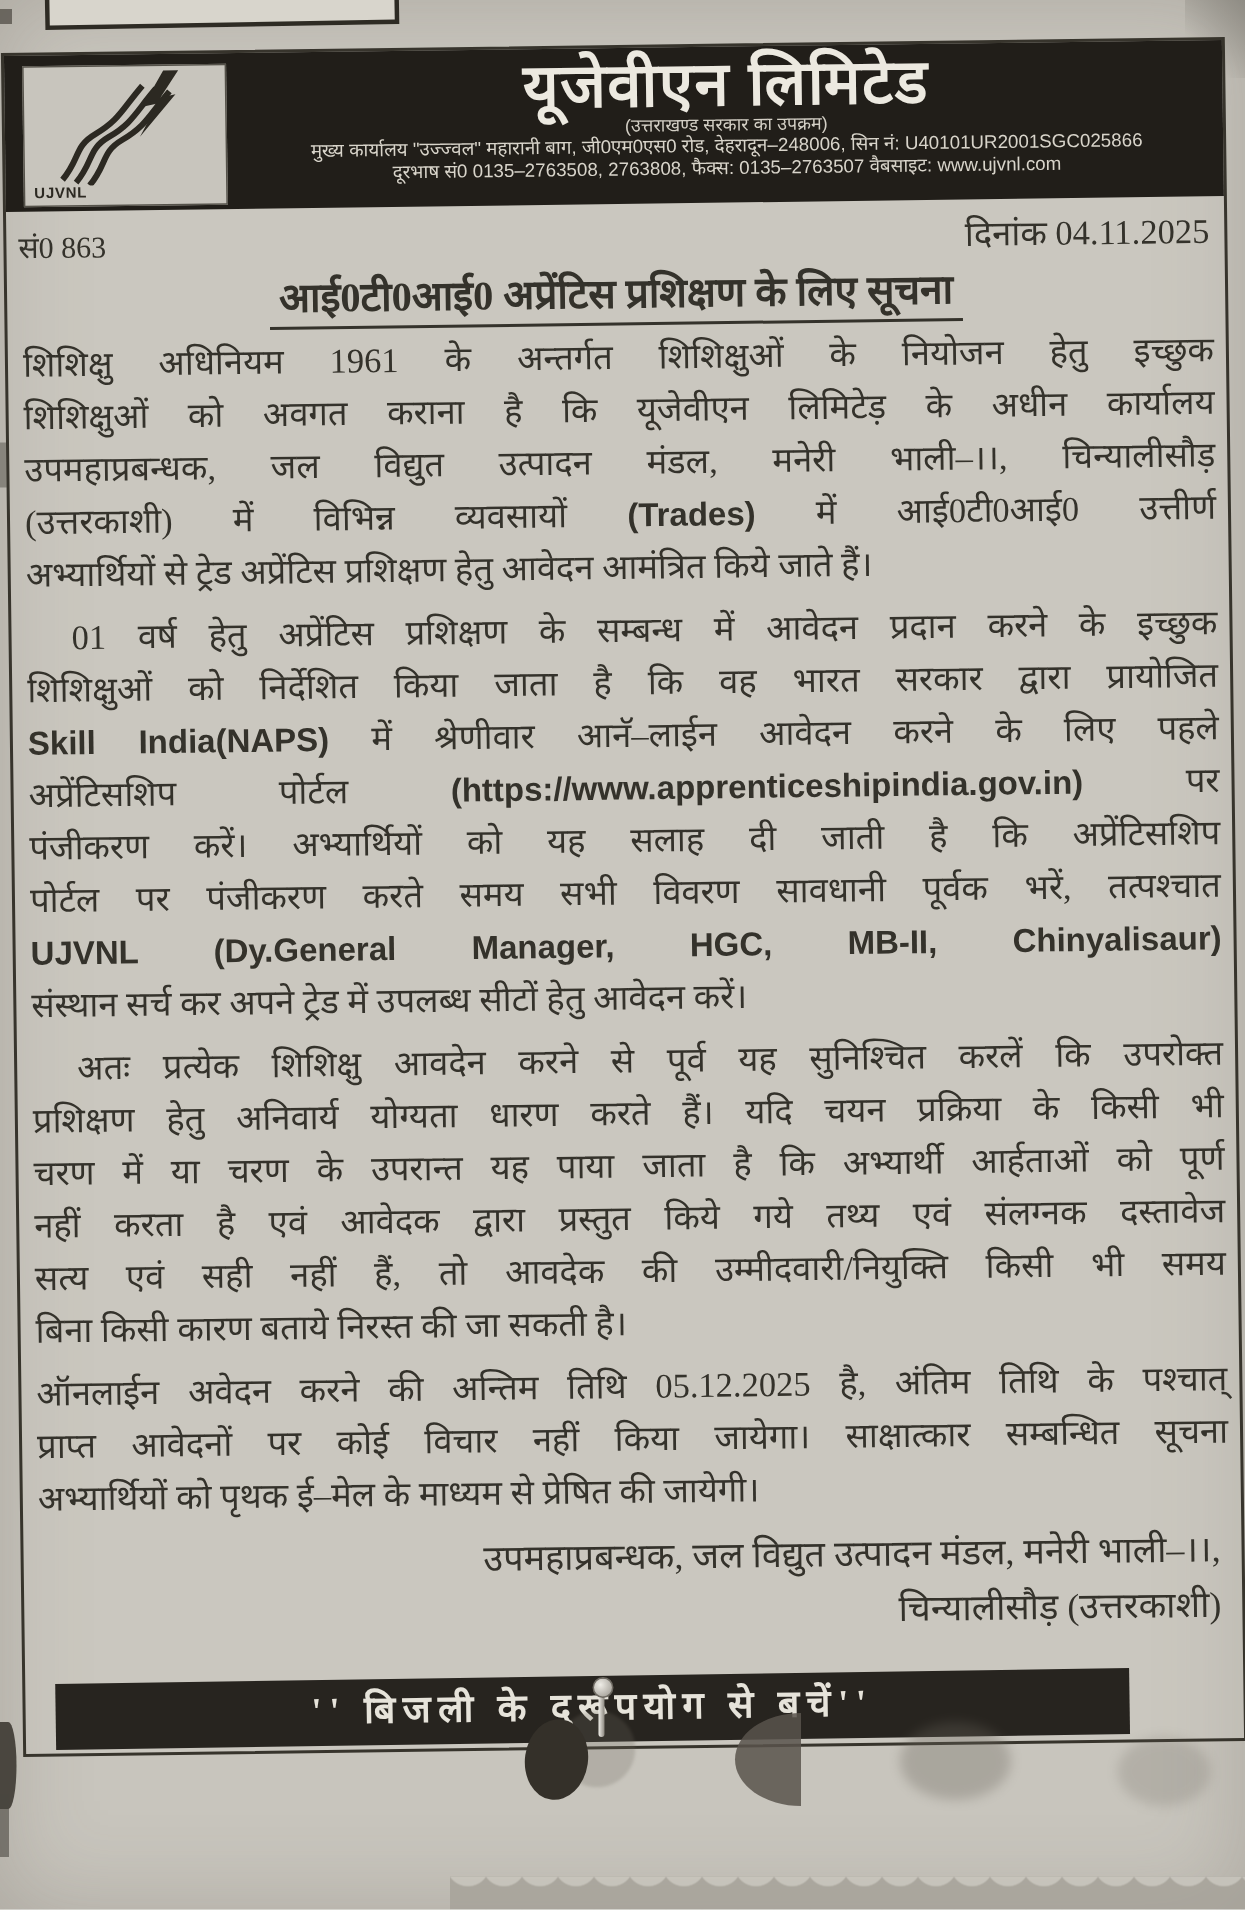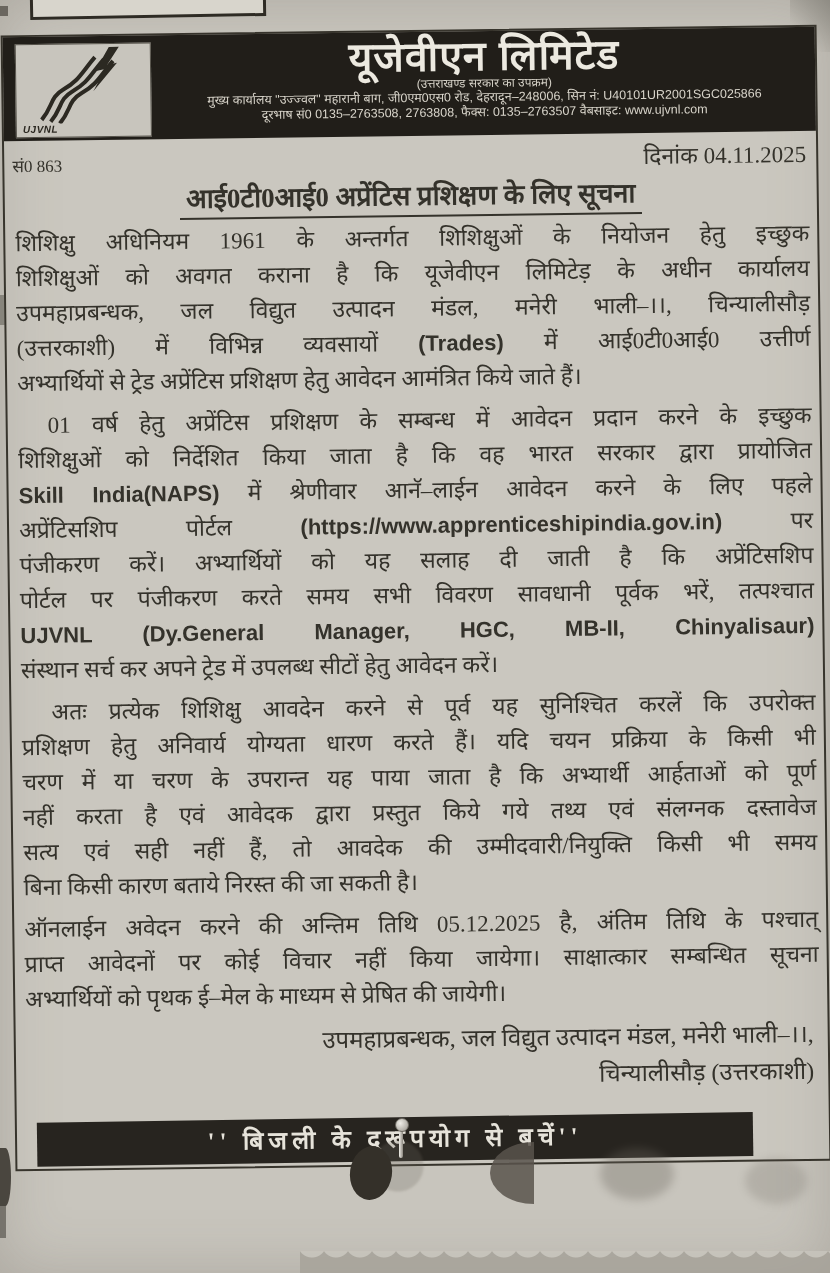--- a/index.html
+++ b/index.html
@@ -43,27 +43,27 @@
     border:2px solid #37342c; transform:rotate(-0.75deg); transform-origin:50% 50%;
     background:rgba(205,202,194,.35);
   }
   .band{
     position:relative; height:104px; background:#211e19; color:#ddd9d0;
     font-family:"Liberation Sans","DejaVu Sans",sans-serif;
   }
   .logo-box{position:absolute; left:12px; top:7px; width:134px; height:92px;
     background:#c8c5bd; border:1px solid #55524a;}
   .logo-box svg{display:block; margin:1px auto 0;}
-  .logo-caption{position:absolute; left:6px; bottom:2px; font-size:10px; font-weight:bold; color:#2c2922; letter-spacing:.5px;font-style:italic;}
+  .logo-caption{position:absolute; left:6px; bottom:2px; font-size:10px; font-weight:bold; color:#2c2922; letter-spacing:.5px;}
   .band-center{margin-left:150px; padding-top:4px; text-align:center;}
   .org-name{font-size:41px; font-weight:bold; line-height:42px; color:#ece9e0; letter-spacing:1px;}
   .org-tagline{font-size:12px; line-height:13px; color:#d3cfc5;}
   .addr{font-size:12.5px; line-height:15px; color:#d8d4ca; white-space:nowrap;}
   .meta-row{display:flex; justify-content:space-between; align-items:baseline; padding:6px 10px 0 8px;}
-  .ref-no{font-size:17px;}
+  .ref-no{font-size:20px;}
   .date{font-size:23px;}
   .title-wrap{text-align:center; margin-top:2px;}
   .title{display:inline-block; font-size:27px; font-weight:bold;
     border-bottom:2px solid #34322b; padding:0 6px 2px;}
   .bodytext{padding:4px 8px 0 10px; font-size:23px;}
   .para{margin-bottom:7px;}
   .tline{line-height:35px; text-align:justify; text-align-last:justify;}
   .para .tline:last-child{text-align-last:left;}
   .para.indent .tline:first-child{padding-left:30px;}
   .b{font-weight:bold; font-family:"Liberation Sans","DejaVu Sans",sans-serif; font-size:22px;}

